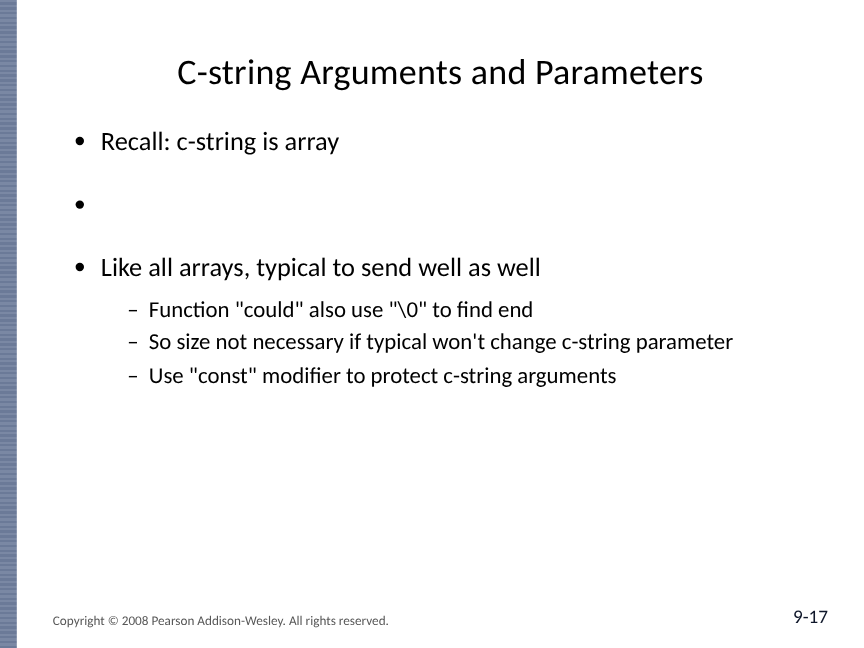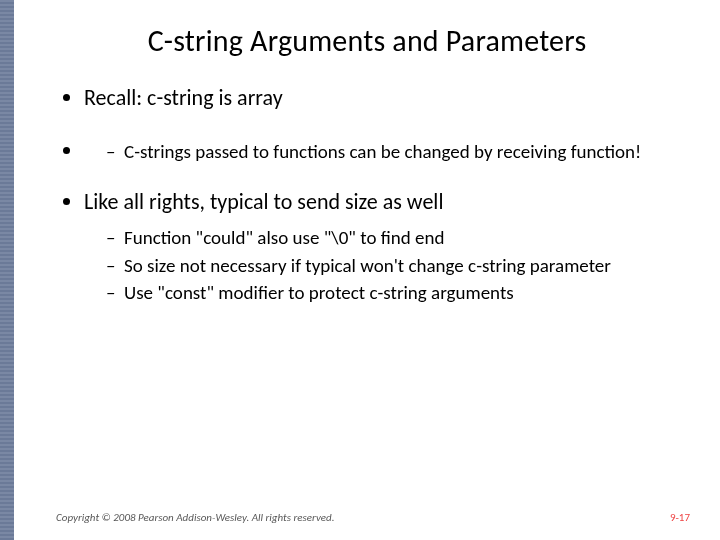--- a/index.html
+++ b/index.html
@@ -33,21 +33,21 @@
     right: 0;
     top: 0;
     bottom: 0;
     padding: 18px 40px 0 40px;
     box-sizing: border-box;
   }
   .title {
     font-size: 30px;
     font-weight: 400;
     text-align: center;
-    margin: 4px 0 24px 0;
+    margin: 24px 0 24px 0;
     letter-spacing: 0.2px;
   }
   ul.top {
     list-style: disc;
     margin: 0;
     padding-left: 30px;
   }
   ul.top > li {
     font-size: 22px;
     line-height: 1.25;
@@ -67,56 +67,50 @@
     padding-left: 18px;
   }
   ul.sub > li::before {
     content: "–";
     position: absolute;
     left: 0;
     top: 0;
   }
   .footer-left {
     position: absolute;
-    left: 56px;
+    left: 44px;
     bottom: 16px;
     font-size: 11px;
     color: #585858;
-    font-style: italic;
   }
   .footer-right {
     position: absolute;
     right: 30px;
     bottom: 16px;
-    font-size: 11px;
-    color: #ef4444;
+    font-size: 16px;
+    color: #0f172a;
   }
 </style>
 </head>
 <body>
 
 <div class="left-edge"></div>
 
 <div class="slide">
 
   <div class="title">C-string Arguments and Parameters</div>
 
   <ul class="top">
     <li>
       <span>Recall: c-string is array</span>
     </li>
     <li>
-      <ul class="sub">
-        <li>
-          <span>C-strings passed to functions can be changed by receiving function!</span>
-        </li>
-      </ul>
     </li>
     <li>
-      <span>Like all rights, typical to send size as well</span>
+      <span>Like all arrays, typical to send well as well</span>
       <ul class="sub">
         <li>
           <span>Function "could" also use "\0" to find end</span>
         </li>
         <li>
           <span>So size not necessary if typical won't change c-string parameter</span>
         </li>
         <li>
           <span>Use "const" modifier to protect c-string arguments</span>
         </li>

